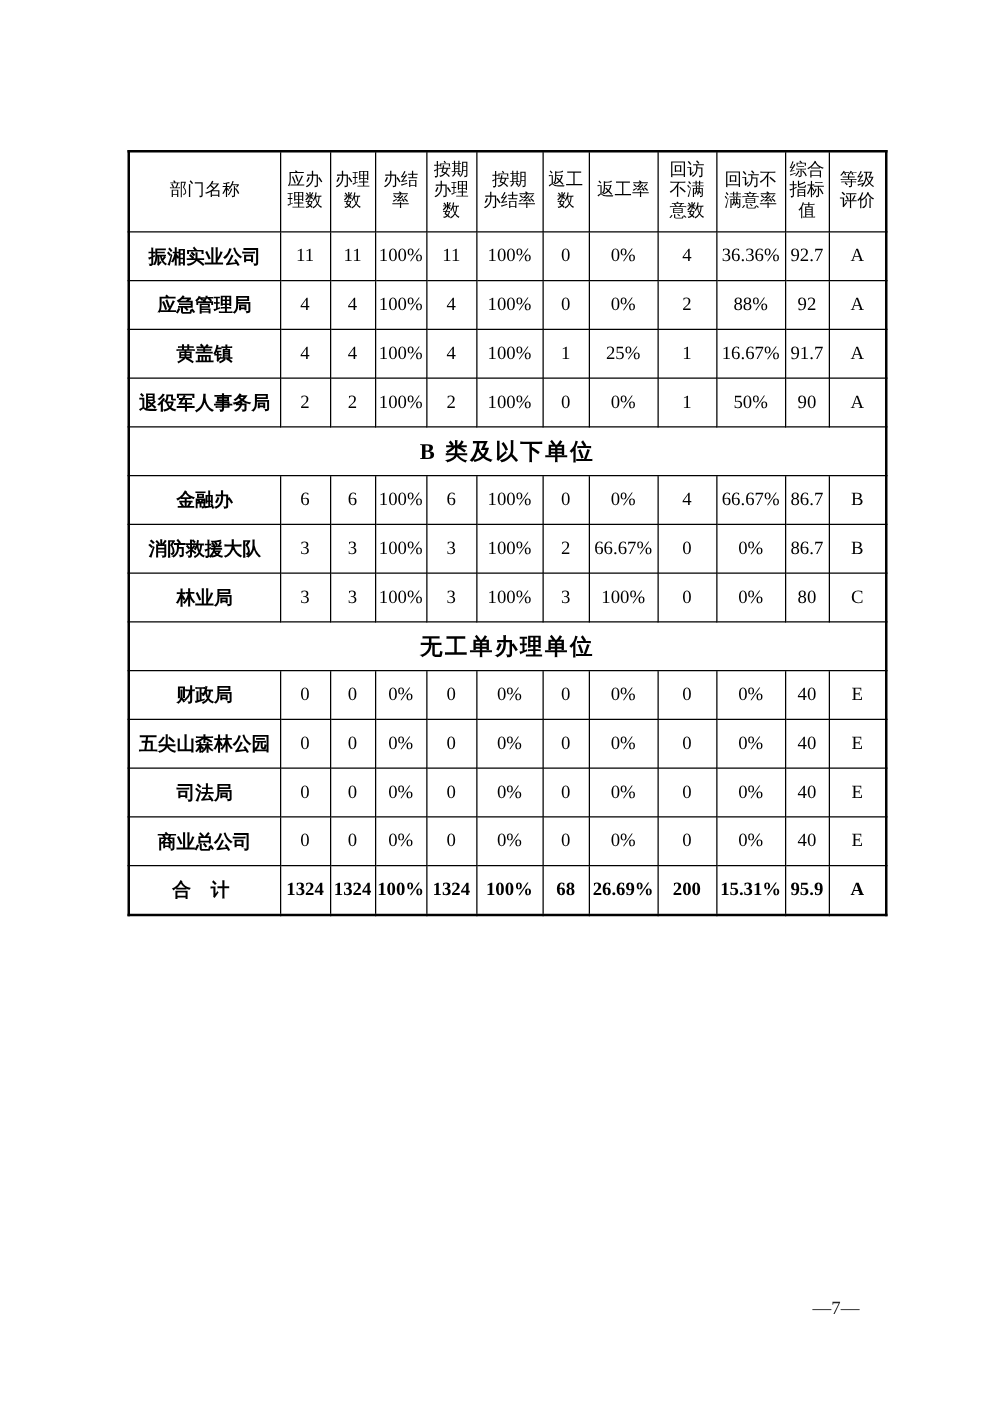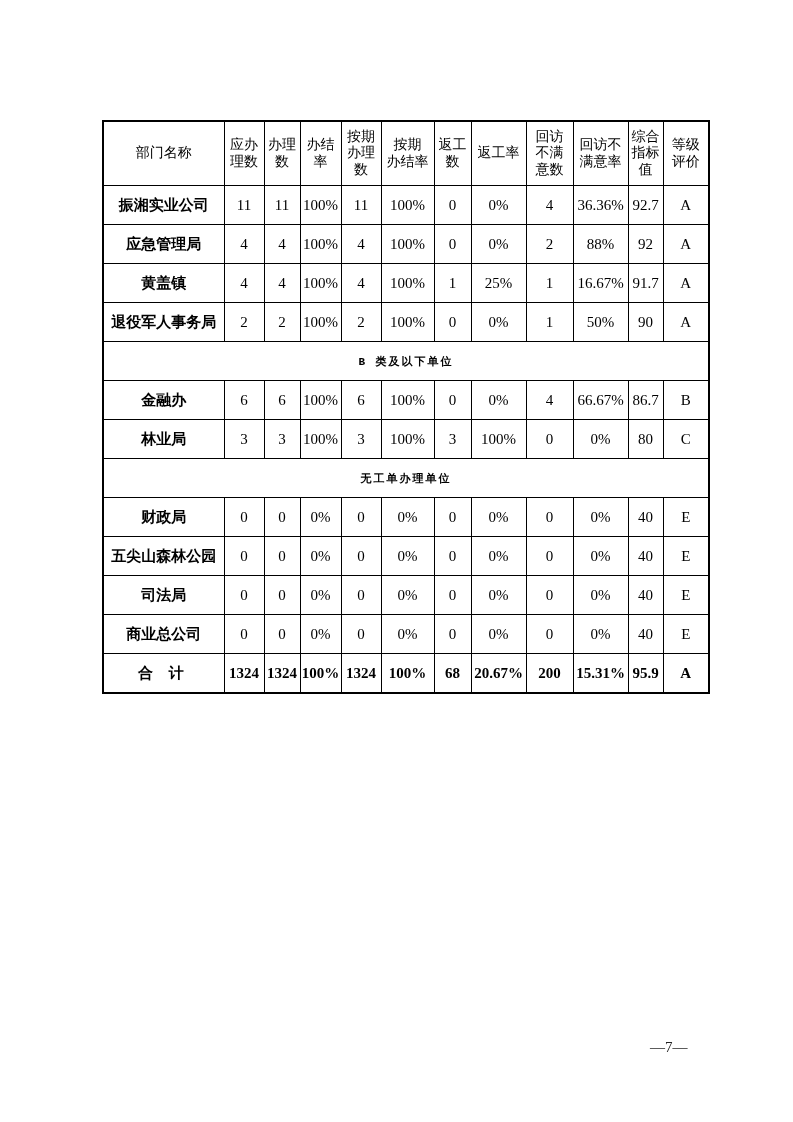--- a/index.html
+++ b/index.html
@@ -34,23 +34,22 @@
     line-height: 1.18;
     white-space: pre-line;
   }
   tbody td {
     height: 38px;
     font-size: 15px;
   }
   td.dept { font-size: 15px; font-weight: bold; }
   tr.section-row td {
     font-weight: bold;
-    font-size: 11px;
+    font-size: 18px;
     letter-spacing: 2px;
-    font-family: Liberation Mono, monospace;
   }
   tr.total-row td {
     font-weight: bold;
     font-size: 15px;
   }
   tr.total-row td.dept { letter-spacing: 6px; }
   .page-number {
     position: absolute;
     left: 650px; top: 1039px;
     font-size: 15px;
@@ -173,20 +172,34 @@
           <td>6</td>
           <td>100%</td>
           <td>0</td>
           <td>0%</td>
           <td>4</td>
           <td>66.67%</td>
           <td>86.7</td>
           <td>B</td>
         </tr>
         <tr>
+          <td class="dept">消防救援大队</td>
+          <td>3</td>
+          <td>3</td>
+          <td>100%</td>
+          <td>3</td>
+          <td>100%</td>
+          <td>2</td>
+          <td>66.67%</td>
+          <td>0</td>
+          <td>0%</td>
+          <td>86.7</td>
+          <td>B</td>
+        </tr>
+        <tr>
           <td class="dept">林业局</td>
           <td>3</td>
           <td>3</td>
           <td>100%</td>
           <td>3</td>
           <td>100%</td>
           <td>3</td>
           <td>100%</td>
           <td>0</td>
           <td>0%</td>
@@ -253,21 +266,21 @@
           <td>E</td>
         </tr>
         <tr class="total-row">
           <td class="dept">合 计</td>
           <td>1324</td>
           <td>1324</td>
           <td>100%</td>
           <td>1324</td>
           <td>100%</td>
           <td>68</td>
-          <td>20.67%</td>
+          <td>26.69%</td>
           <td>200</td>
           <td>15.31%</td>
           <td>95.9</td>
           <td>A</td>
         </tr>
       </tbody>
   </table>
   <div class="page-number">—7—</div>
 </div>
 

